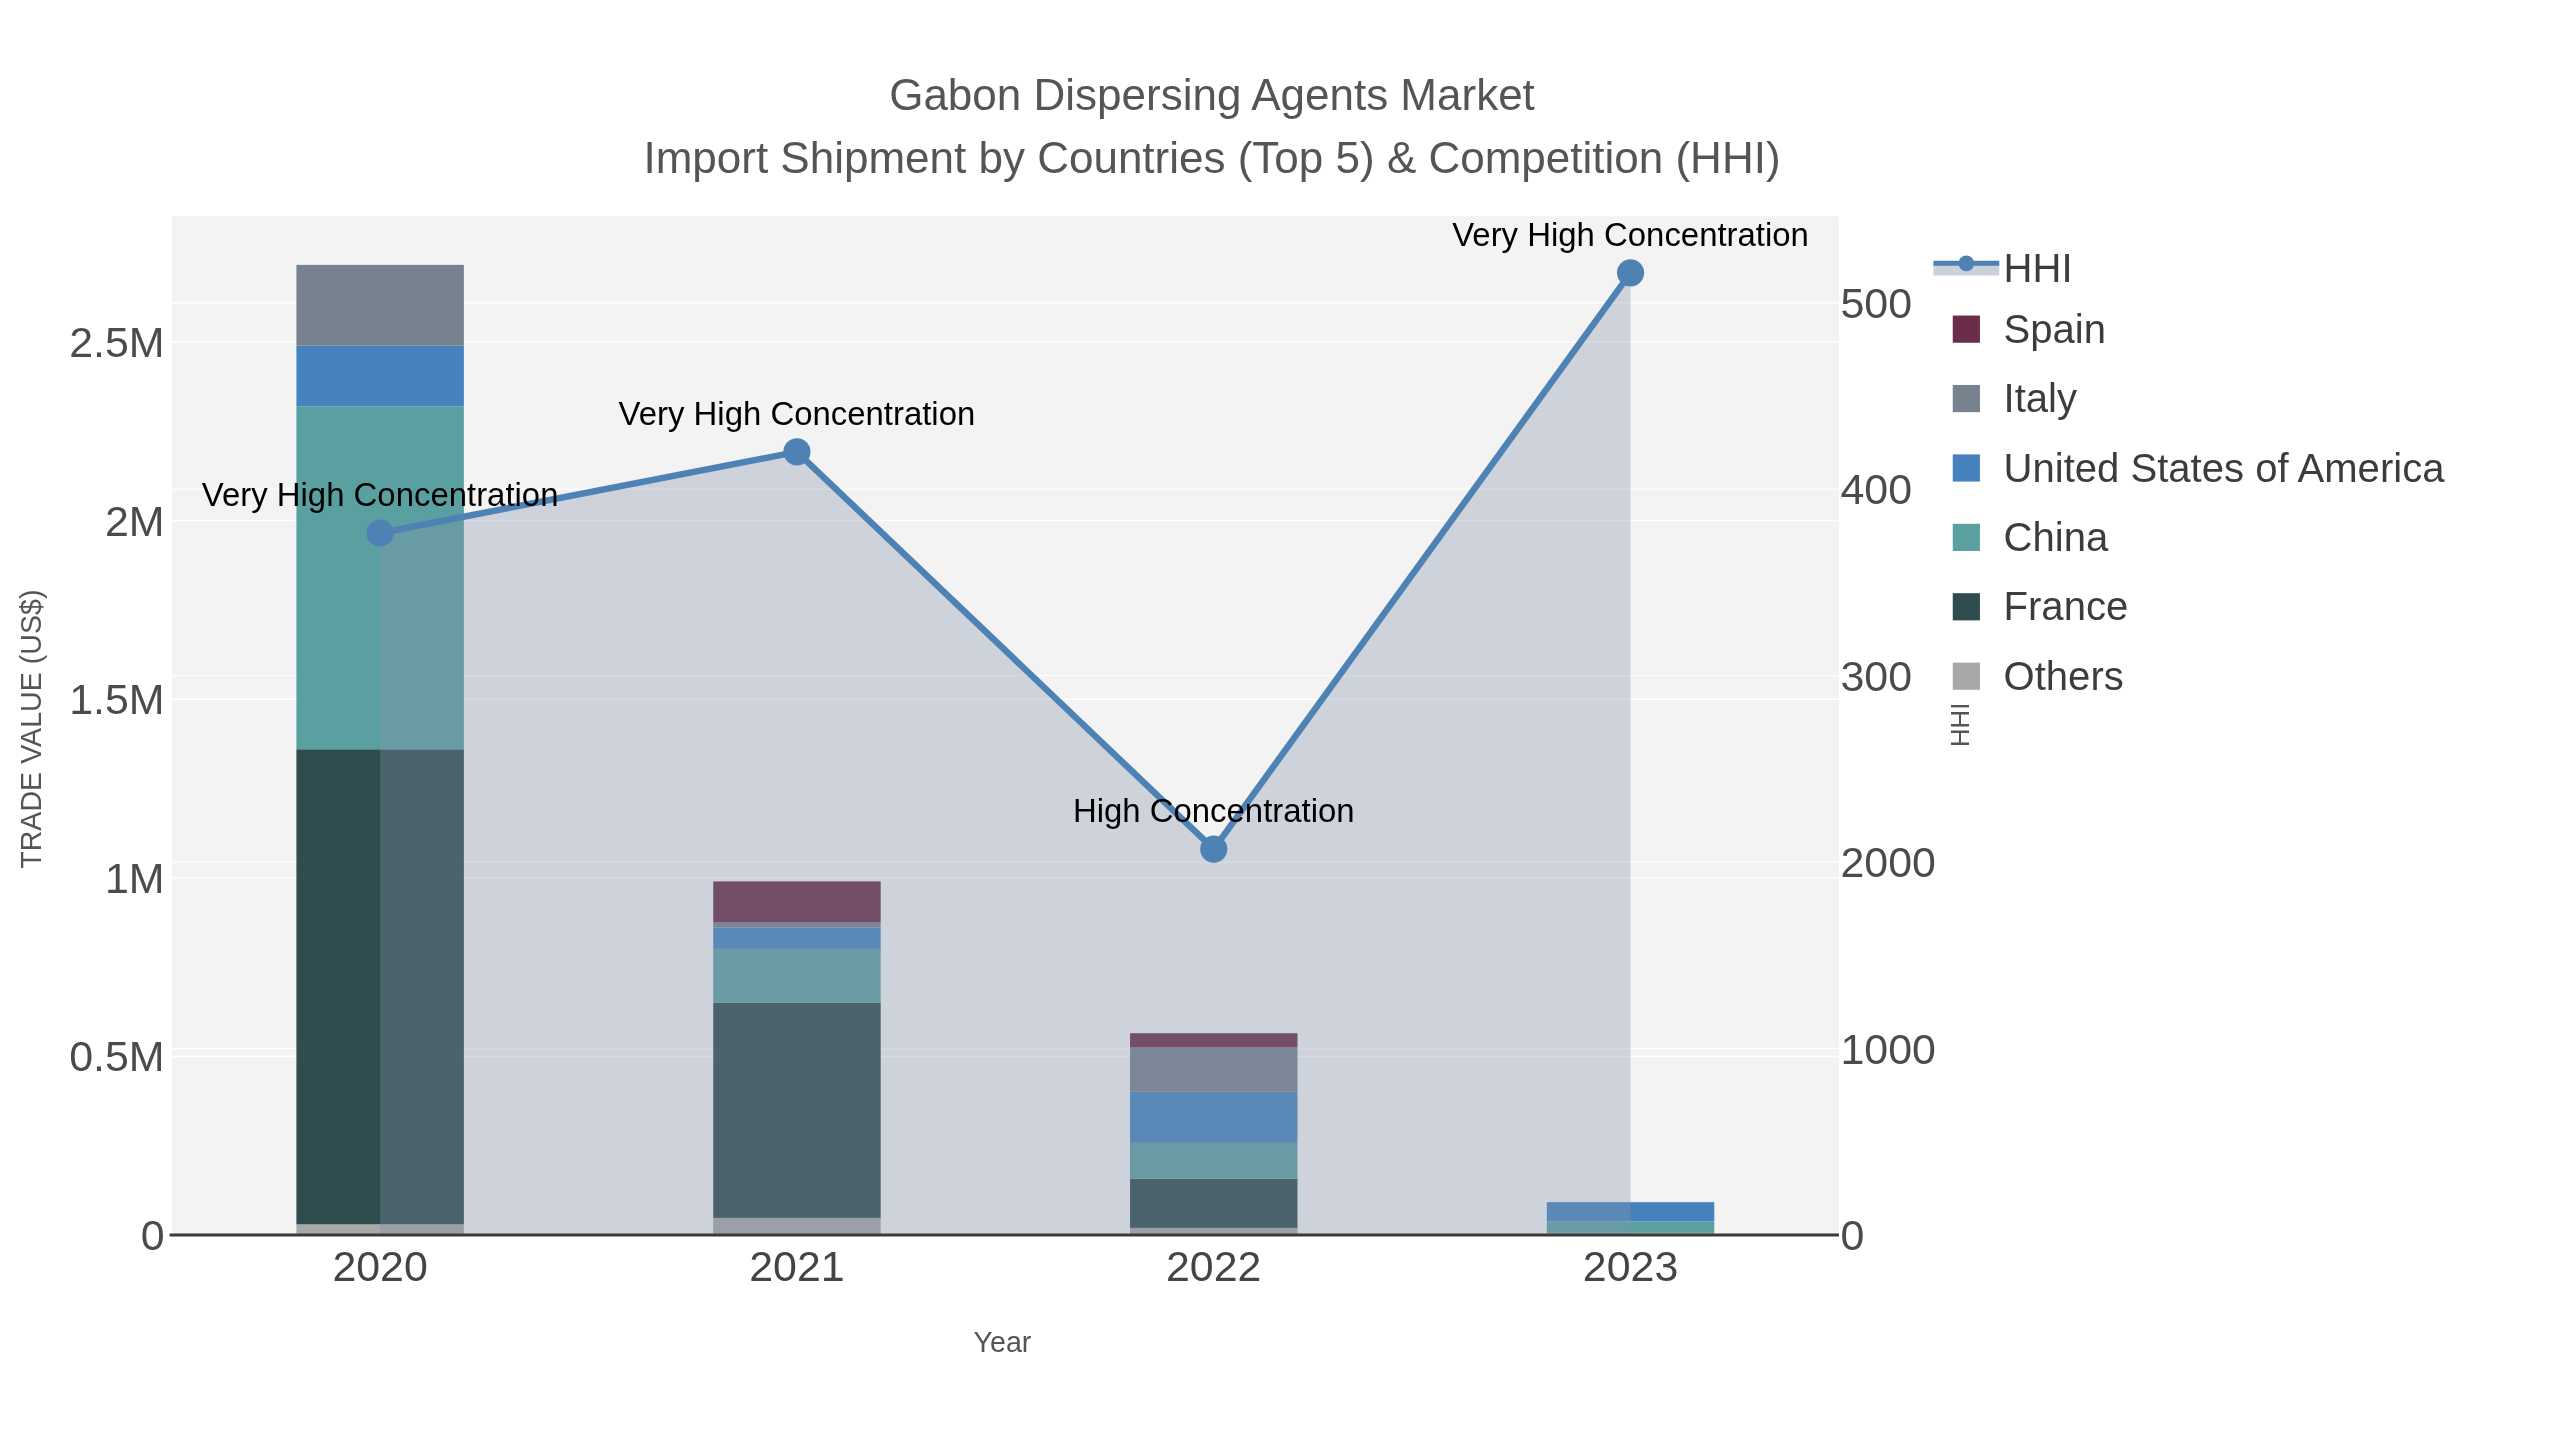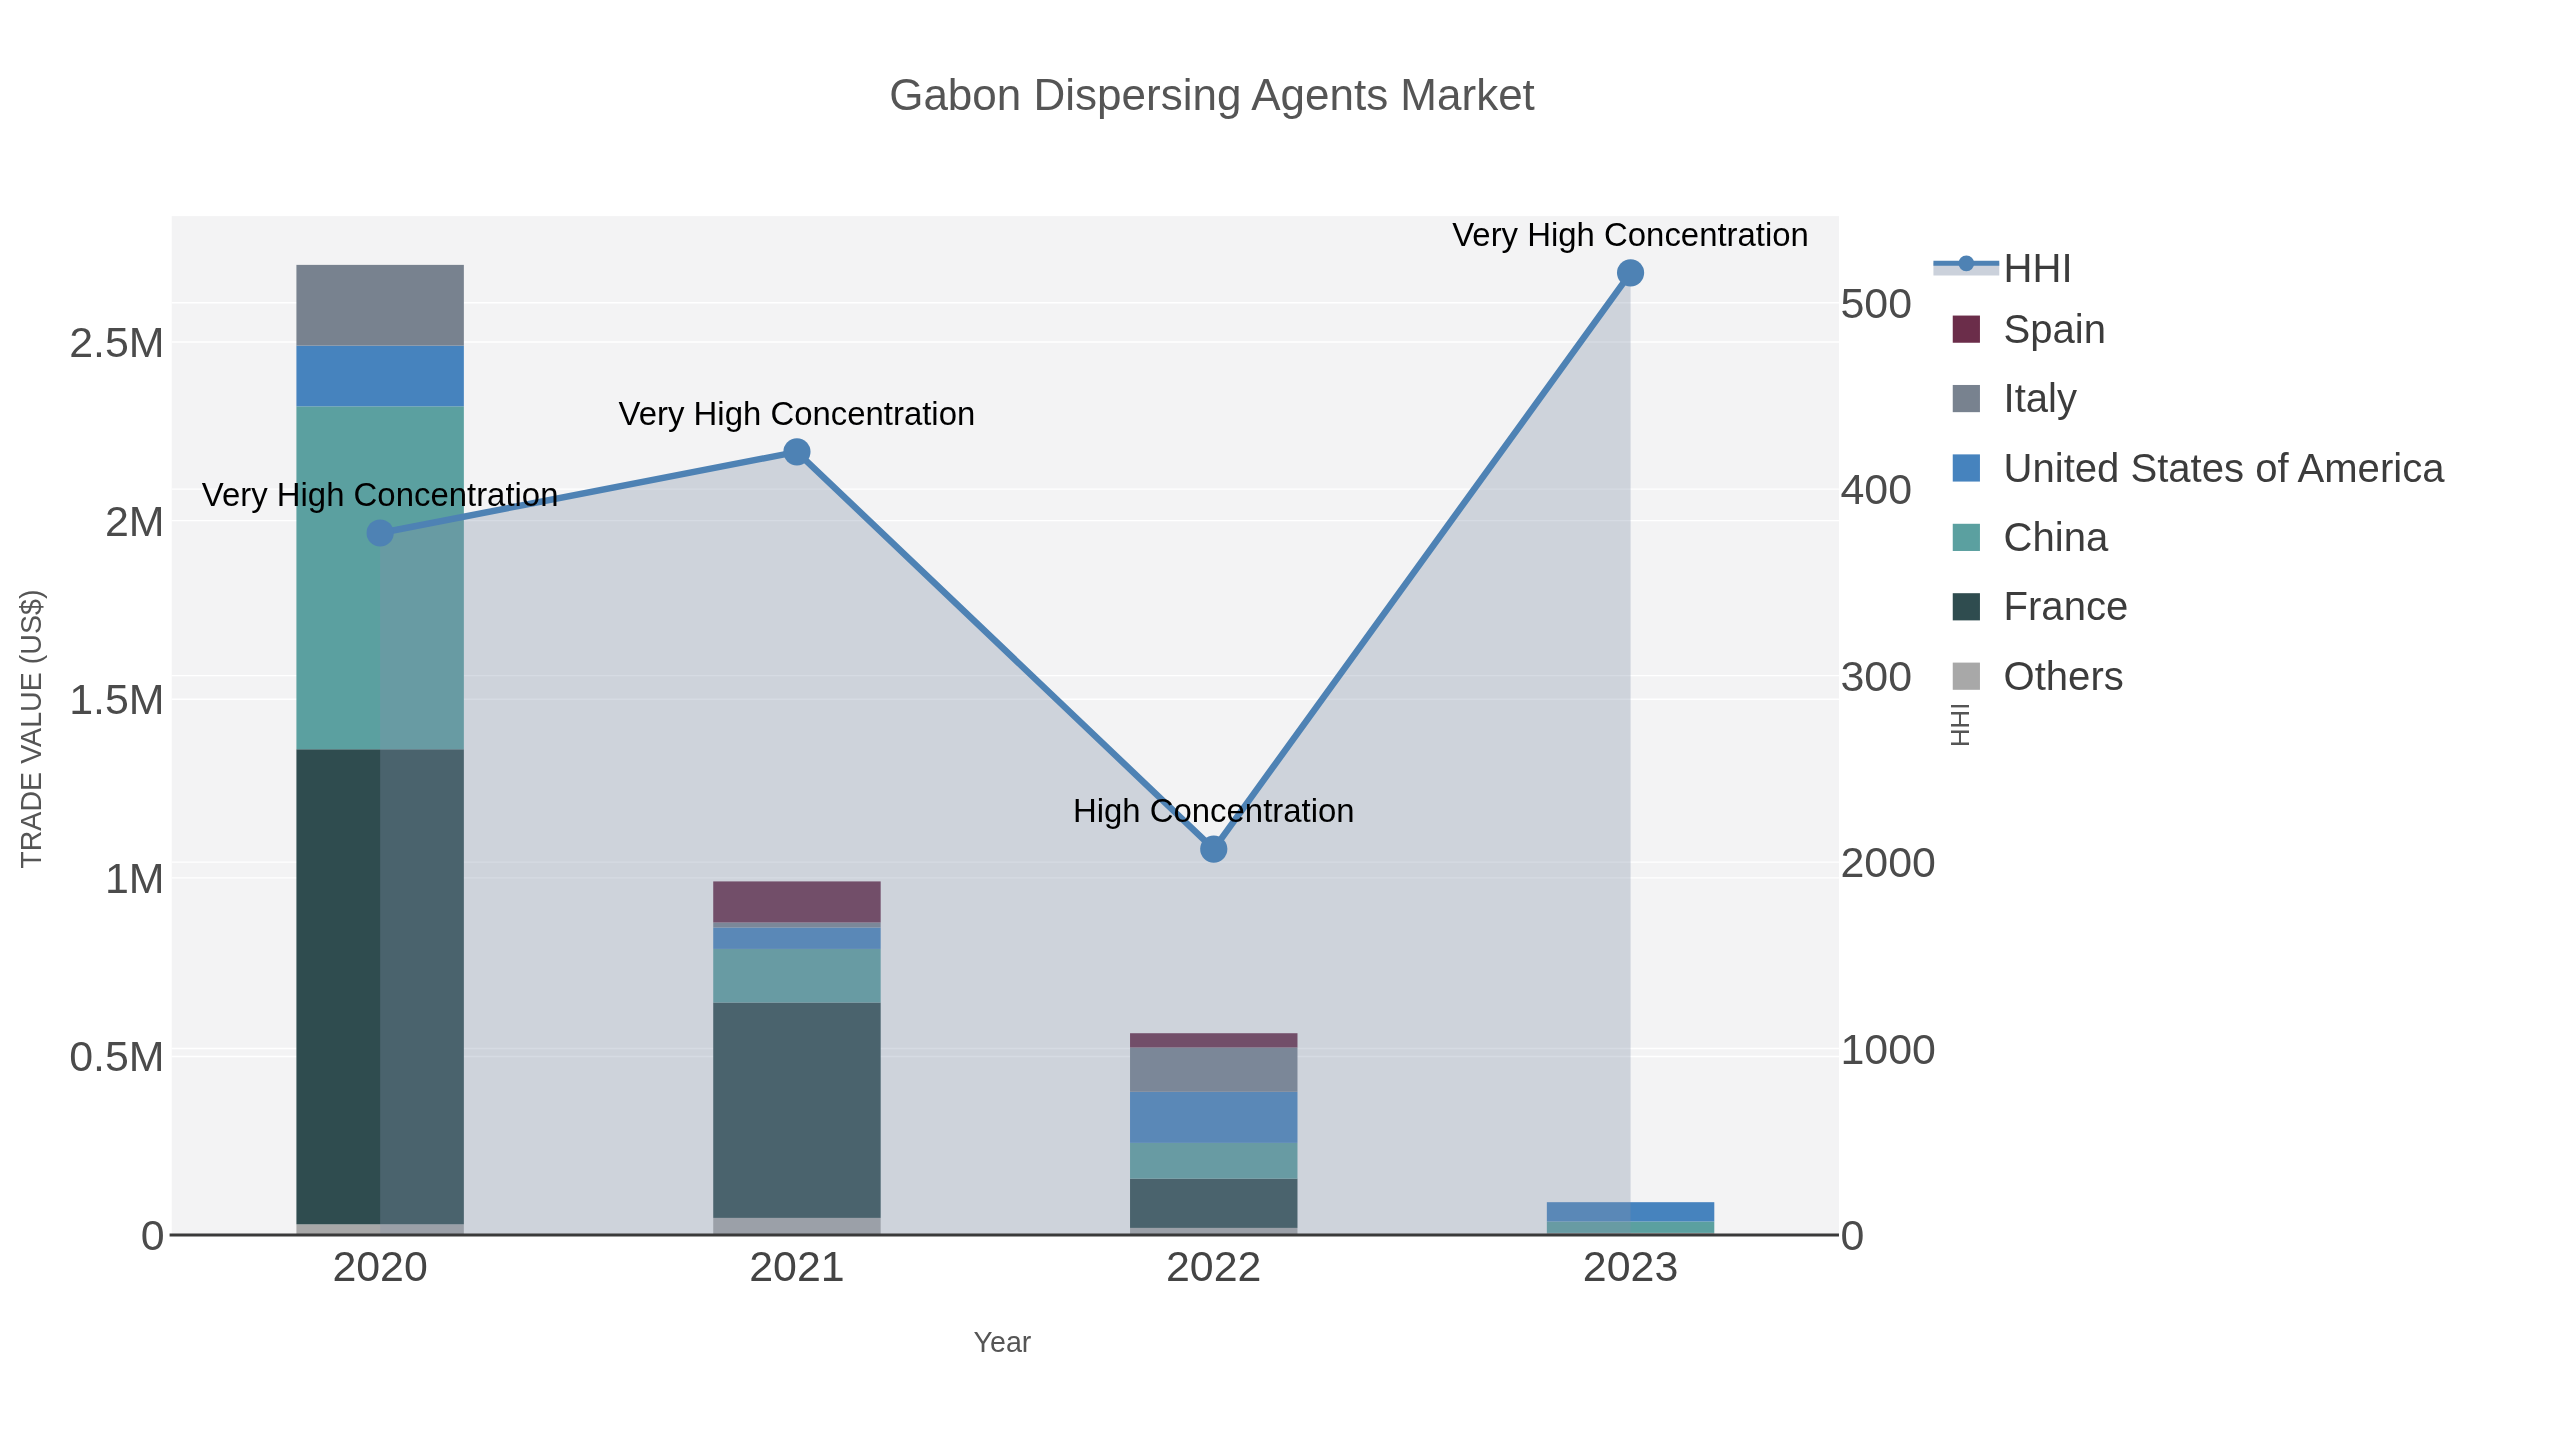--- a/index.html
+++ b/index.html
@@ -7,20 +7,21 @@
   #title-block{position:absolute;left:0;top:63px;width:2424px;text-align:center;color:#555555;z-index:5;}
   #title-block .t-line{display:block;font-size:44px;line-height:63px;white-space:pre;}
   #chart-svg{position:absolute;left:0;top:0;z-index:1;}
   text{user-select:none;}
 </style>
 </head>
 <body>
 
 <div id="title-block">
   <span class="t-line">Gabon Dispersing Agents Market</span>
+  <span class="t-line">Import Shipment by Countries (Top 5) &amp; Competition (HHI)</span>
 </div>
 
 <svg id="chart-svg" width="2576" height="1449" viewBox="0 0 3600 2025" xmlns="http://www.w3.org/2000/svg">
     <rect x="240" y="302" width="2330" height="1424" fill="#F3F3F4"></rect>
     <g>
       <line x1="240" x2="2570" y1="1476.4" y2="1476.4" stroke="#FFFFFF" stroke-width="2"></line>
       <line x1="240" x2="2570" y1="1226.8" y2="1226.8" stroke="#FFFFFF" stroke-width="2"></line>
       <line x1="240" x2="2570" y1="977.2" y2="977.2" stroke="#FFFFFF" stroke-width="2"></line>
       <line x1="240" x2="2570" y1="727.6" y2="727.6" stroke="#FFFFFF" stroke-width="2"></line>
       <line x1="240" x2="2570" y1="478" y2="478" stroke="#FFFFFF" stroke-width="2"></line>

